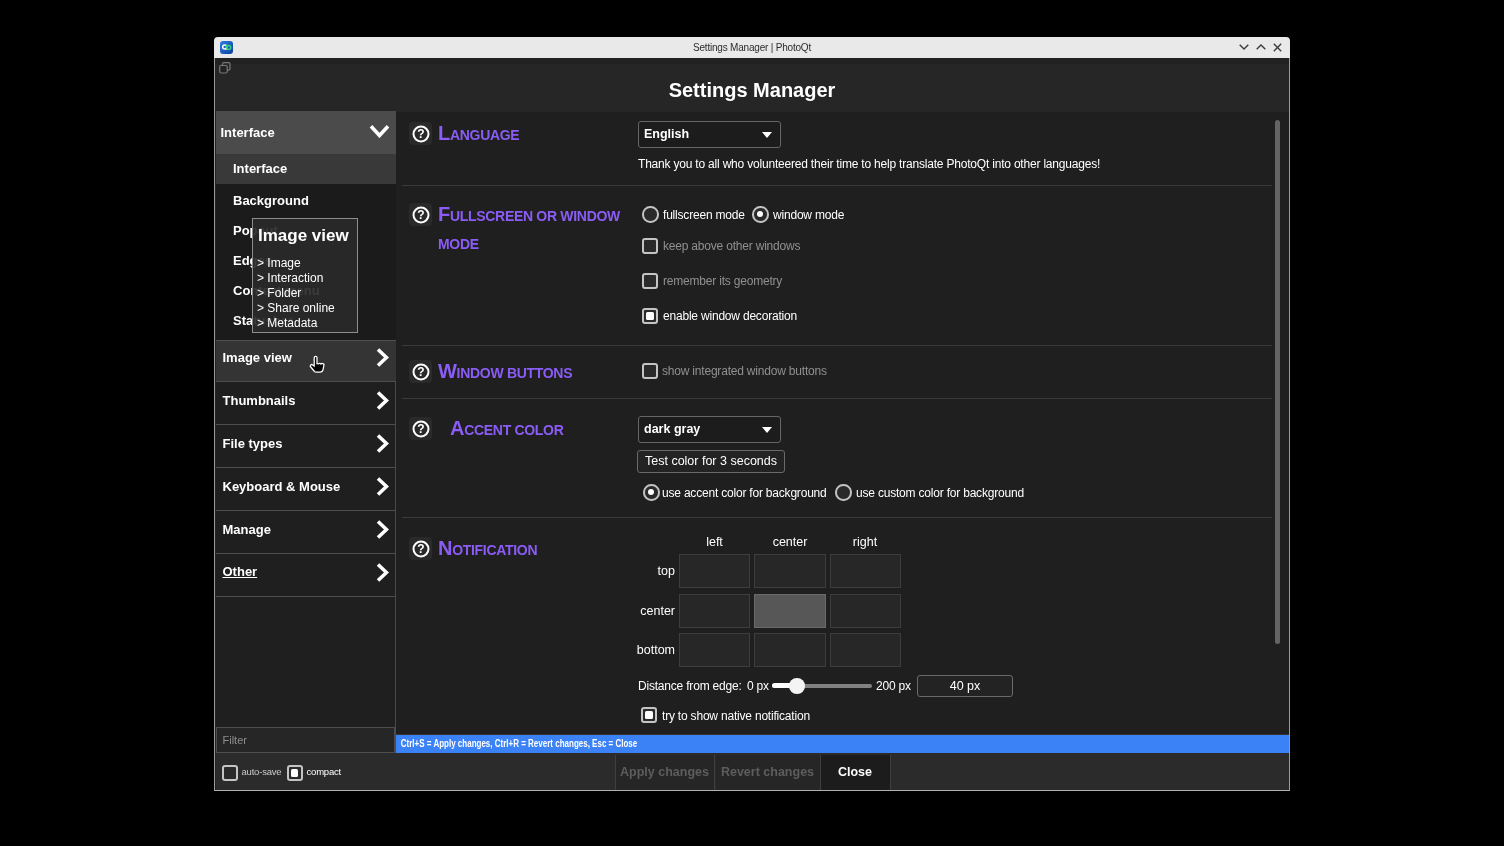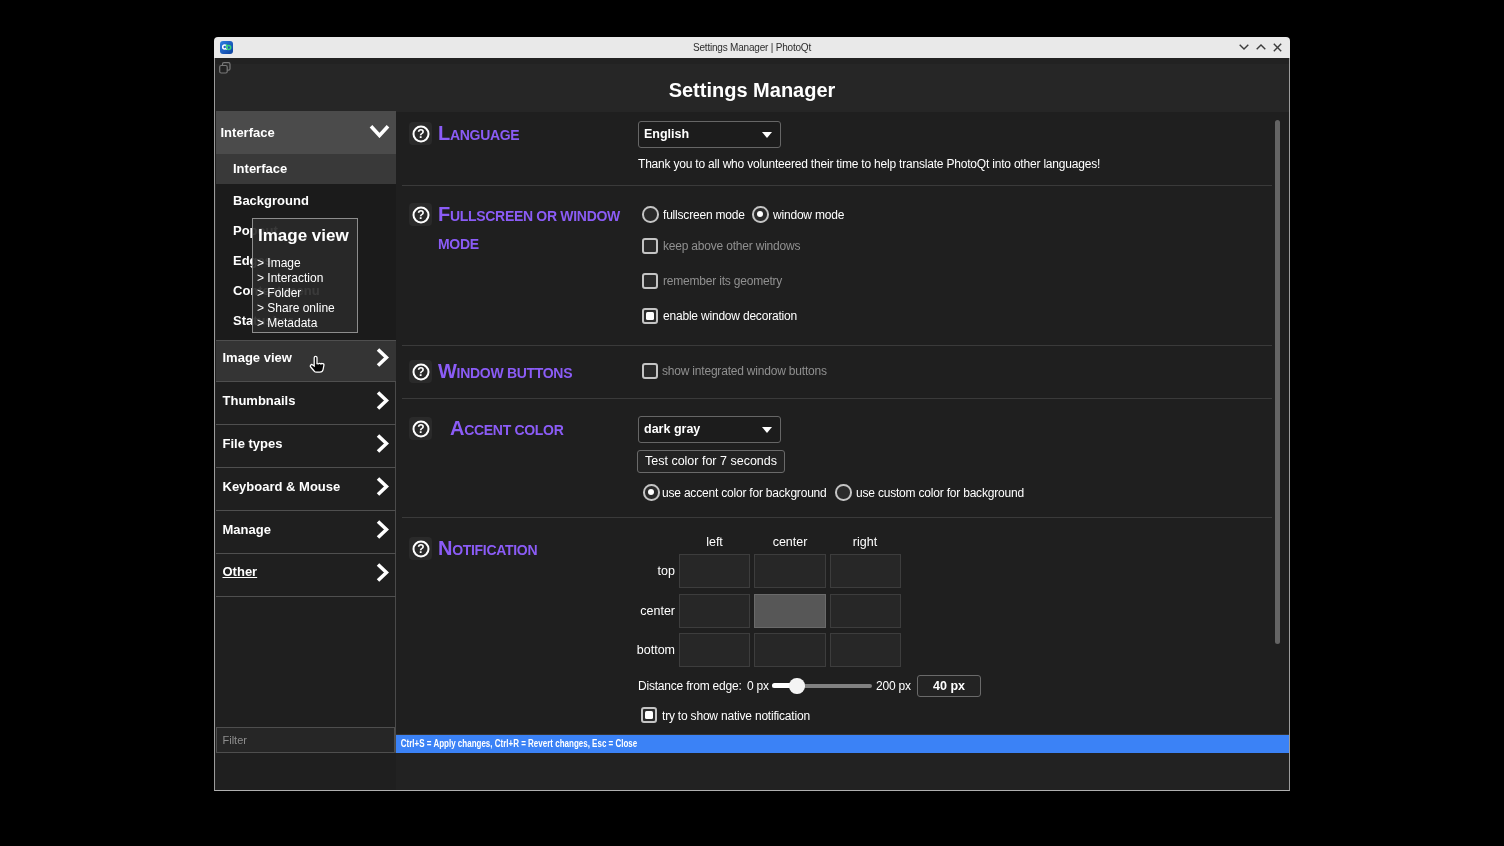--- a/index.html
+++ b/index.html
@@ -150,20 +150,29 @@
   </svg>
 
   <div class="abs" style="left:1.5px;top:690px;width:179px;height:26px;background:#262626;border:1px solid #4e4e4e;">
     <div style="color:#8e8e8e;font-size:11px;line-height:24px;padding-left:6px;">Filter</div>
   </div>
 
   <div class="abs" style="left:181.5px;top:697px;width:893px;height:19px;background:#3b82f6;border-top:1px solid #333;">
     <div style="color:#fff;font-weight:bold;font-size:10px;line-height:18px;padding-left:6px;transform:scaleX(0.8);transform-origin:left center;white-space:nowrap;">Ctrl+S = Apply changes, Ctrl+R = Revert changes, Esc = Close</div>
   </div>
 
+  <div class="abs" style="left:1.5px;top:716px;width:1073px;height:36.5px;background:#2b2b2b;">
+    <div class="check abs" style="left:6px;top:12px;"></div>
+    <div class="abs" style="left:26px;top:13px;color:#c9c9c9;font-size:9.5px;letter-spacing:-0.2px;">auto-save</div>
+    <div class="check sel abs" style="left:71px;top:12px;"></div>
+    <div class="abs" style="left:91px;top:13px;color:#fff;font-size:9.5px;letter-spacing:-0.2px;">compact</div>
+    <div class="abs" style="left:399px;top:2px;width:100px;height:34.5px;background:#262626;border-left:1px solid #3f3f3f;border-right:1px solid #3f3f3f;color:#5d5d5d;font-weight:bold;font-size:12.5px;text-align:center;line-height:34px;">Apply changes</div>
+    <div class="abs" style="left:500px;top:2px;width:105px;height:34.5px;background:#262626;border-right:1px solid #3f3f3f;color:#5d5d5d;font-weight:bold;font-size:12.5px;text-align:center;line-height:34px;">Revert changes</div>
+    <div class="abs" style="left:605px;top:2px;width:70px;height:34.5px;background:#1c1c1c;border-right:1px solid #3f3f3f;color:#fff;font-weight:bold;font-size:12.5px;text-align:center;line-height:34px;">Close</div>
+  </div>
 
   <div class="qicon" style="left:195px;top:85px;"></div>
   <svg class="abs" style="left:197.5px;top:88px" width="18" height="18" viewBox="0 0 18 18">
     <circle cx="9" cy="9" r="7.5" fill="none" stroke="#fff" stroke-width="2"></circle>
     <text x="9" y="13" text-anchor="middle" font-family="Liberation Sans" font-size="12" font-weight="bold" fill="#fff">?</text>
   </svg>
   <div class="hd1" style="left:224px;top:85px;">L<span>ANGUAGE</span></div>
   <div class="drop" style="left:424px;top:83.5px;">English<div class="arr"></div></div>
   <div class="lbl" style="left:424px;top:120px;">Thank you to all who volunteered their time to help translate PhotoQt into other languages!</div>
   <div class="hr" style="left:188px;top:148px;width:870px;"></div>
@@ -197,21 +206,21 @@
   <div class="lbl dim" style="left:448px;top:327px;">show integrated window buttons</div>
   <div class="hr" style="left:188px;top:361px;width:870px;"></div>
 
   <div class="qicon" style="left:195px;top:380px;"></div>
   <svg class="abs" style="left:197.5px;top:383px" width="18" height="18" viewBox="0 0 18 18">
     <circle cx="9" cy="9" r="7.5" fill="none" stroke="#fff" stroke-width="2"></circle>
     <text x="9" y="13" text-anchor="middle" font-family="Liberation Sans" font-size="12" font-weight="bold" fill="#fff">?</text>
   </svg>
   <div class="hd1" style="left:224px;top:380px;margin-left:12px;">A<span>CCENT COLOR</span></div>
   <div class="drop" style="left:424px;top:378.5px;">dark gray<div class="arr"></div></div>
-  <div class="btn" style="left:423px;top:413px;width:148px;height:23px;line-height:21px;">Test color for 7 seconds</div>
+  <div class="btn" style="left:423px;top:413px;width:148px;height:23px;line-height:21px;">Test color for 3 seconds</div>
   <div class="radio sel" style="left:429px;top:447px;"></div>
   <div class="lbl" style="left:448px;top:449px;">use accent color for background</div>
   <div class="radio" style="left:621px;top:447px;"></div>
   <div class="lbl" style="left:642px;top:449px;">use custom color for background</div>
   <div class="hr" style="left:188px;top:480px;width:870px;"></div>
 
   <div class="qicon" style="left:195px;top:500px;"></div>
   <svg class="abs" style="left:197.5px;top:503px" width="18" height="18" viewBox="0 0 18 18">
     <circle cx="9" cy="9" r="7.5" fill="none" stroke="#fff" stroke-width="2"></circle>
     <text x="9" y="13" text-anchor="middle" font-family="Liberation Sans" font-size="12" font-weight="bold" fill="#fff">?</text>
@@ -231,18 +240,18 @@
   <div class="cell" style="left:615.5px;top:556.5px;"></div>
   <div class="cell" style="left:465px;top:595.5px;"></div>
   <div class="cell" style="left:540px;top:595.5px;width:72px;"></div>
   <div class="cell" style="left:615.5px;top:595.5px;"></div>
   <div class="lbl" style="left:424px;top:642px;">Distance from edge:</div>
   <div class="lbl" style="left:533px;top:642px;">0 px</div>
   <div class="abs" style="left:558px;top:647px;width:100px;height:3.5px;border-radius:2px;background:#818181;"></div>
   <div class="abs" style="left:558px;top:646px;width:25px;height:5px;border-radius:2.5px;background:#fff;"></div>
   <div class="abs" style="left:575px;top:641px;width:15.5px;height:15.5px;border-radius:50%;background:#f4f4f4;"></div>
   <div class="lbl" style="left:662px;top:642px;">200 px</div>
-  <div class="btn" style="left:703px;top:638px;width:64px;height:22px;line-height:20px;font-weight:bold;">40 px</div>
+  <div class="btn" style="left:703px;top:638px;width:96px;height:22px;line-height:20px;font-weight:normal;">40 px</div>
   <div class="check sel" style="left:427px;top:670px;"></div>
   <div class="lbl" style="left:448px;top:672px;">try to show native notification</div>
 
   <div class="abs" style="left:1061px;top:83px;width:5px;height:524px;border-radius:2.5px;background:#646464;"></div>
 </div>
 
 </body></html>

